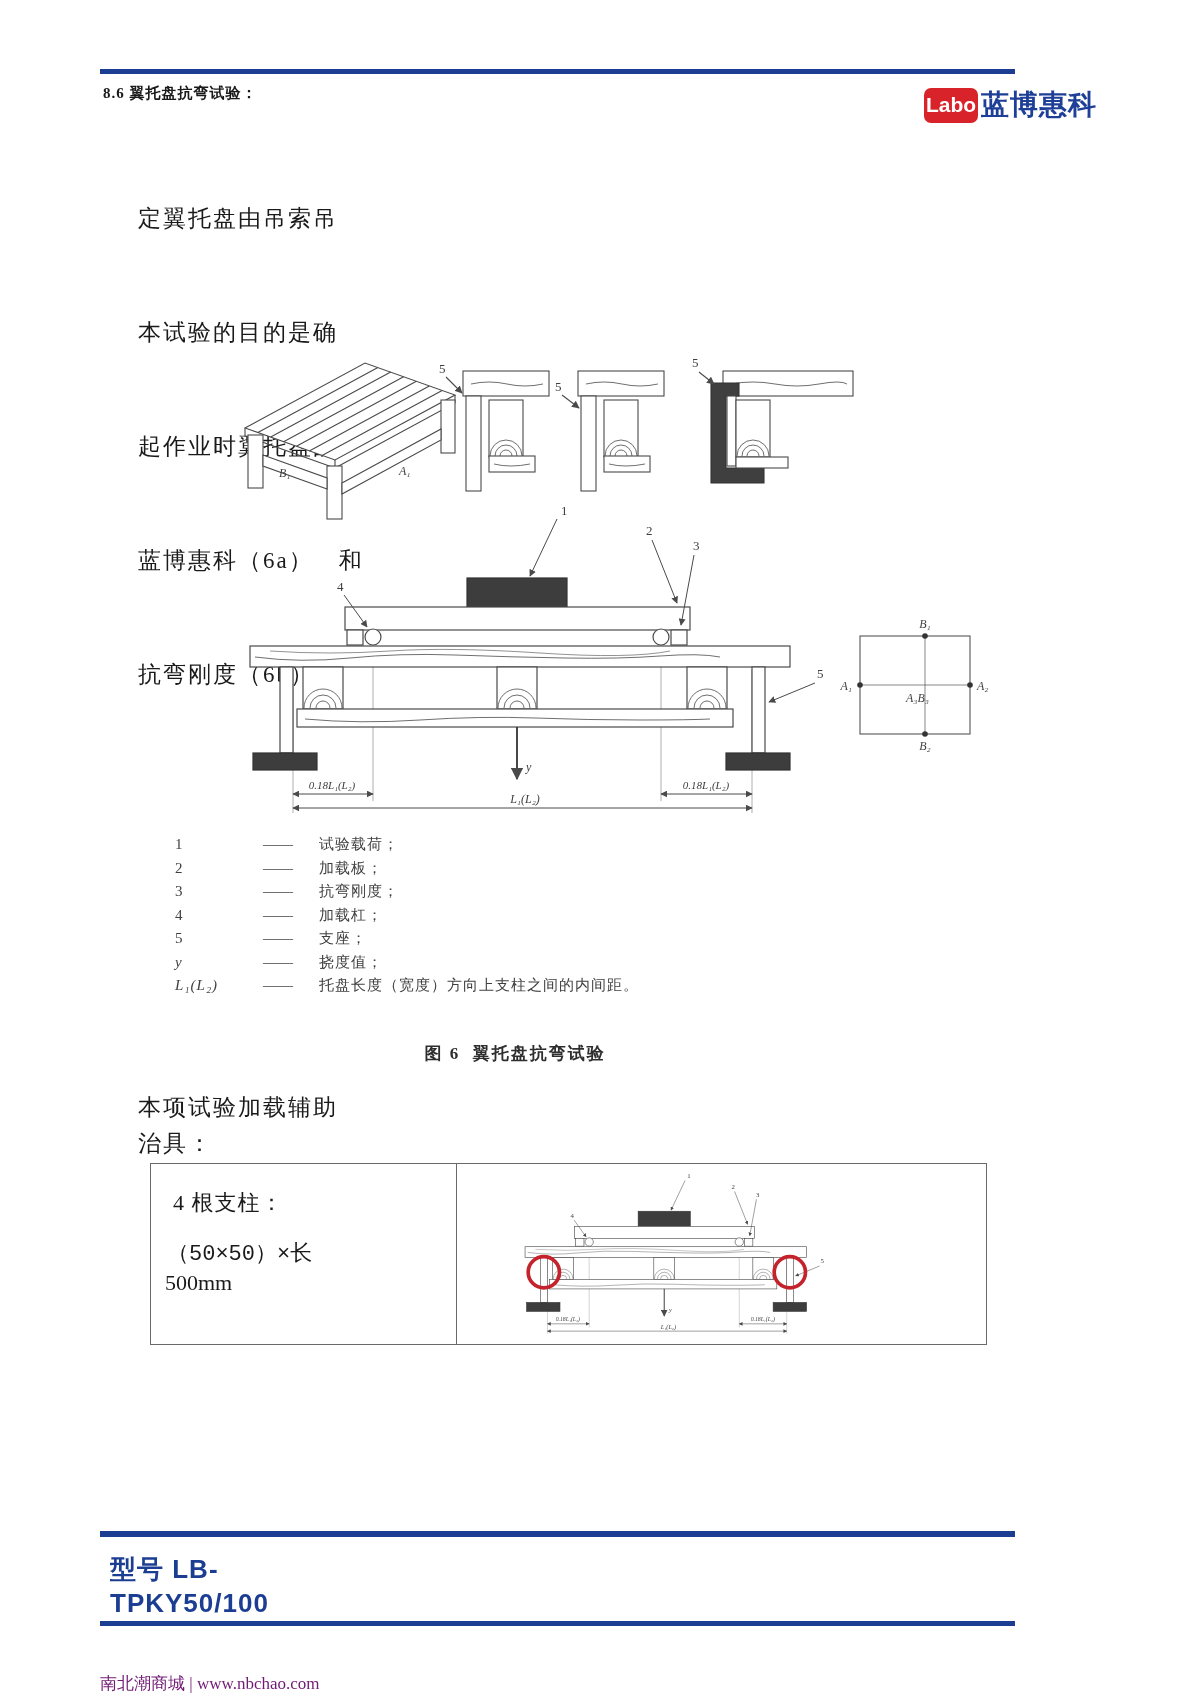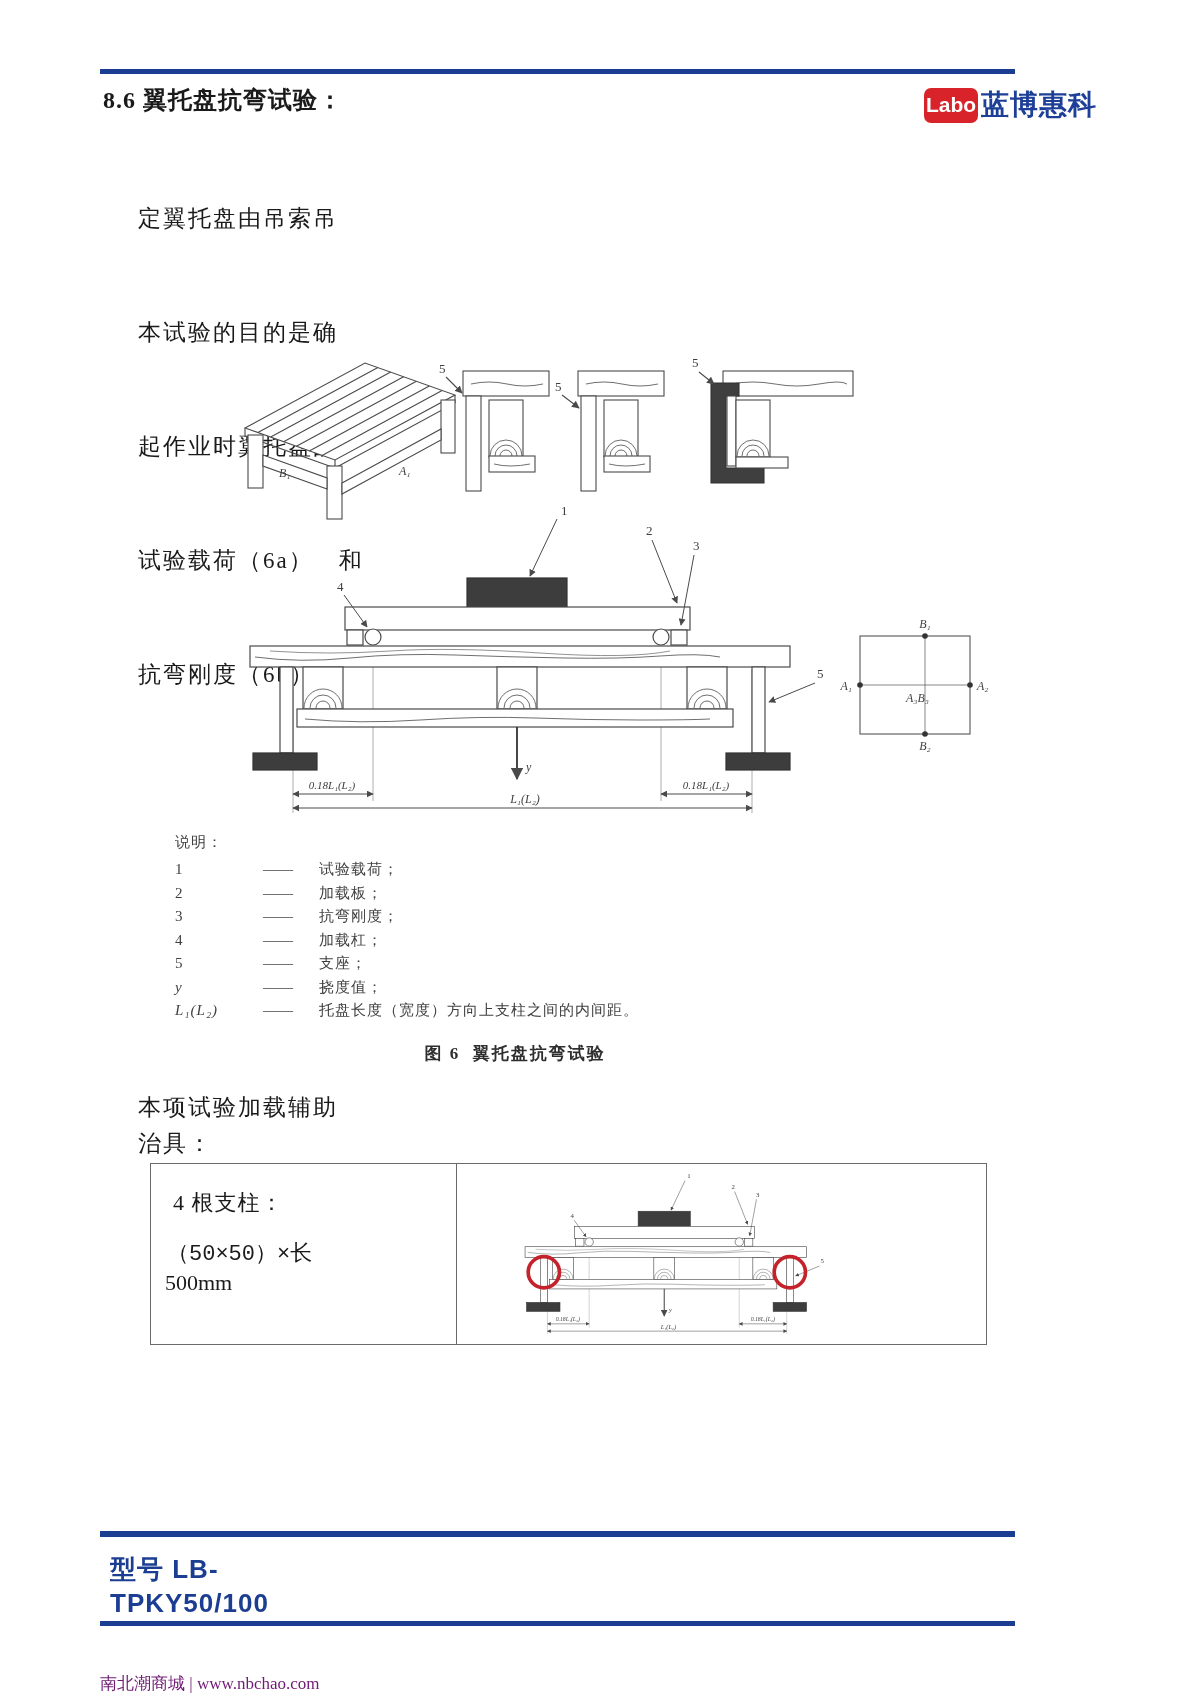--- a/index.html
+++ b/index.html
@@ -1,20 +1,20 @@
 <!DOCTYPE html>
 <html><head>
 <meta charset="utf-8">
 <style>
   html,body{margin:0;padding:0;background:#e8e8e8;}
   .page{position:relative;width:1200px;height:1697px;background:#ffffff;overflow:hidden;
         font-family:"Liberation Serif","DejaVu Serif",serif;color:#1a1a1a;}
   .abs{position:absolute;}
   .rule{position:absolute;left:100px;width:915px;background:#1c3e92;}
-  .heading{left:103px;top:84px;font-size:24px;font-weight:bold;letter-spacing:1px;}
+  .heading{left:103px;top:84px;font-size:15px;font-weight:bold;letter-spacing:1px;}
   .para{left:138px;top:124px;font-size:23px;line-height:38px;letter-spacing:2px;white-space:pre;}
   .logo{left:896px;top:86px;display:flex;align-items:center;padding-left:28px;}
   .logo-badge{background:#d8232a;color:#fff;font-family:"Liberation Sans",sans-serif;
       font-weight:bold;font-size:21px;width:54px;height:35px;border-radius:7px;
       display:flex;align-items:center;justify-content:center;}
   .logo-name{color:#1e3f97;font-family:"Liberation Sans",sans-serif;font-weight:bold;
       font-size:28px;letter-spacing:1px;margin-left:3px;}
   .legend{left:175px;top:833px;font-size:15px;color:#3f3f3f;letter-spacing:1px;}
   .lg-title{margin-bottom:6px;}
   .lg-row{display:flex;line-height:23.5px;}
@@ -41,21 +41,21 @@
 
 <div class="page">
 
   <div class="rule" style="top:69px;height:5px;"></div>
 
   <div class="abs heading">8.6 翼托盘抗弯试验：</div>
   <div class="abs para">
     <div>定翼托盘由吊索吊</div>
     <div>本试验的目的是确</div>
     <div>起作业时翼托盘的</div>
-    <div>试验载荷（6a）　和</div>
+    <div>蓝博惠科（6a）　和</div>
     <div>抗弯刚度（6b）。</div>
   </div>
 
   <div class="abs logo">
     <div class="logo-badge">Labo</div>
     <div class="logo-name">蓝博惠科</div>
   </div>
 
   <svg class="abs" style="left:215px;top:323px;" width="710" height="200" viewBox="0 0 710 200">
     <defs>
@@ -182,21 +182,20 @@
       <circle cx="95" cy="136" r="2.8"></circle>
     </g>
     <text x="95" y="30" font-size="12" font-style="italic" text-anchor="middle" fill="#3f3f3f" font-family="Liberation Serif, serif">B₁</text>
     <text x="22" y="92" font-size="12" font-style="italic" text-anchor="end" fill="#3f3f3f" font-family="Liberation Serif, serif">A₁</text>
     <text x="147" y="92" font-size="12" font-style="italic" fill="#3f3f3f" font-family="Liberation Serif, serif">A₂</text>
     <text x="95" y="152" font-size="12" font-style="italic" text-anchor="middle" fill="#3f3f3f" font-family="Liberation Serif, serif">B₂</text>
     <text x="76" y="104" font-size="12" font-style="italic" fill="#3f3f3f" font-family="Liberation Serif, serif">A₃B₃</text>
   </svg>
 
   <div class="abs legend">
-    <div class="lg-title">说明：</div>
     <div class="lg-row">
       <span class="lg-key">1</span>
       <span class="lg-dash">——</span>
       <span>试验载荷；</span>
     </div>
     <div class="lg-row">
       <span class="lg-key">2</span>
       <span class="lg-dash">——</span>
       <span>加载板；</span>
     </div>

